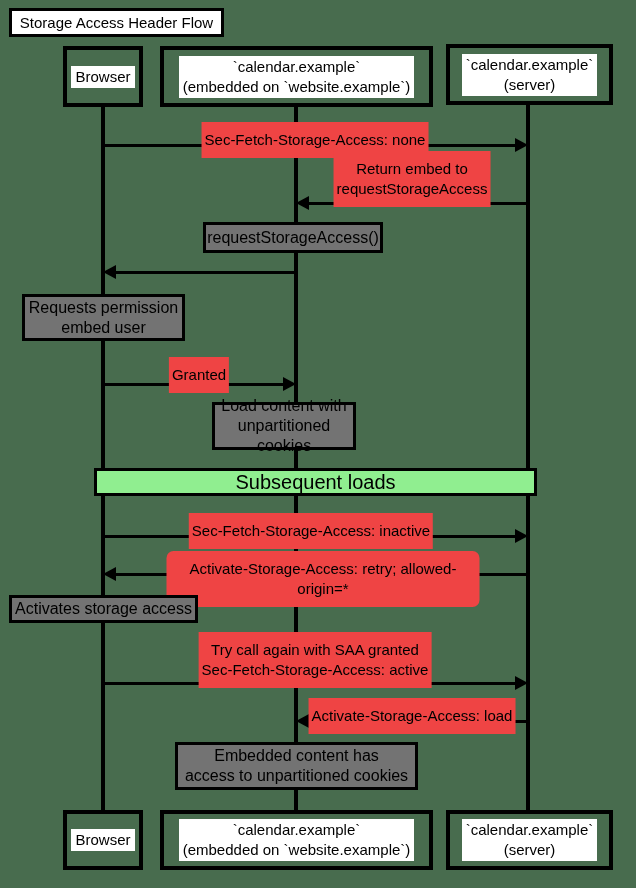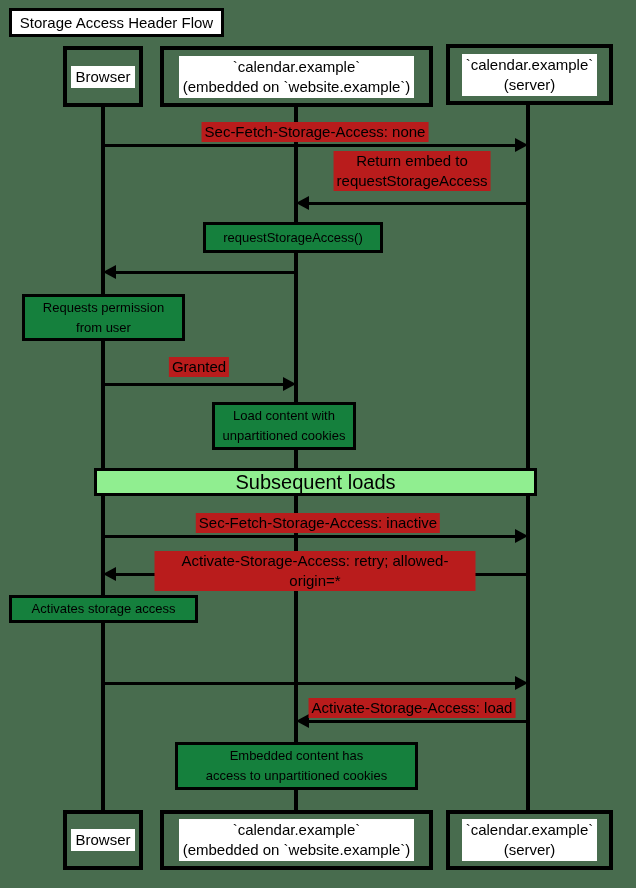--- a/index.html
+++ b/index.html
@@ -18,26 +18,26 @@
 
   .arrow{position:absolute;height:14px;}
   .shaft{position:absolute;top:5.5px;height:3px;background:#000;left:0;right:0;}
   .shaft.r{right:10px;}
   .shaft.l{left:10px;}
   .head{position:absolute;top:0;width:0;height:0;
     border-top:7px solid transparent;border-bottom:7px solid transparent;}
   .head.right{right:0;border-left:13px solid #000;}
   .head.left{left:0;border-right:13px solid #000;}
 
-  .msg-label{position:absolute;transform:translateX(-50%);background:#b91c1c;
-    padding:0 3px;font-size:15px;line-height:20px;text-align:center;white-space:pre-line;}
+  .msg-label{position:absolute;transform:translateX(-50%);background:#ef4444;
+    padding:8px 3px;font-size:15px;line-height:20px;text-align:center;white-space:pre-line;}
 
-  .note{position:absolute;box-sizing:border-box;background:#15803d;border:3px solid #000;
+  .note{position:absolute;box-sizing:border-box;background:#737373;border:3px solid #000;
     display:flex;align-items:center;justify-content:center;text-align:center;
-    font-size:13px;line-height:20px;white-space:pre-line;}
+    font-size:16px;line-height:20px;white-space:pre-line;}
 
   .section{position:absolute;box-sizing:border-box;background:#90ee90;border:3px solid #000;
     display:flex;align-items:center;justify-content:center;font-size:20px;text-align:center;}
 </style>
 </head>
 <body>
 
 <div class="diagram" style="background: rgb(72, 108, 78);">
 
   <div class="title-box" style="left:9px;top:8px;width:215px;height:29px;">Storage Access Header Flow</div>
@@ -76,27 +76,29 @@
   </div>
   <div class="arrow" style="left:296px;top:714px;width:232px;">
     <div class="shaft l"></div>
     <div class="head left"></div>
   </div>
 
   <div class="msg-label" style="left:315px;top:122px;">Sec-Fetch-Storage-Access: none</div>
   <div class="msg-label" style="left:412px;top:151px;">Return embed to
 requestStorageAccess</div>
   <div class="msg-label" style="left:199px;top:357px;">Granted</div>
-  <div class="msg-label" style="left:318px;top:513px;">Sec-Fetch-Storage-Access: inactive</div>
-  <div class="msg-label" style="left:315px;top:551px;">Activate-Storage-Access: retry; allowed-origin=*</div>
+  <div class="msg-label" style="left:311px;top:513px;">Sec-Fetch-Storage-Access: inactive</div>
+  <div class="msg-label" style="left:323px;top:551px;border-radius:7px;">Activate-Storage-Access: retry; allowed-origin=*</div>
+  <div class="msg-label" style="left:315px;top:632px;">Try call again with SAA granted
+Sec-Fetch-Storage-Access: active</div>
   <div class="msg-label" style="left:412px;top:698px;">Activate-Storage-Access: load</div>
 
   <div class="note" style="left:203px;top:222px;width:180px;height:31px;">requestStorageAccess()</div>
   <div class="note" style="left:22px;top:294px;width:163px;height:47px;">Requests permission
-from user</div>
+embed user</div>
   <div class="note" style="left:212px;top:402px;width:144px;height:48px;">Load content with
 unpartitioned cookies</div>
   <div class="note" style="left:9px;top:595px;width:189px;height:28px;">Activates storage access</div>
   <div class="note" style="left:175px;top:742px;width:243px;height:48px;">Embedded content has
 access to unpartitioned cookies</div>
 
   <div class="section" style="left: 94px; top: 468px; width: 443px; height: 28px; background: rgb(144, 238, 144);">Subsequent loads</div>
 
   <div class="pbox" style="left:63px;top:46px;width:80px;height:61px;">
     <div class="plabel">Browser</div>

